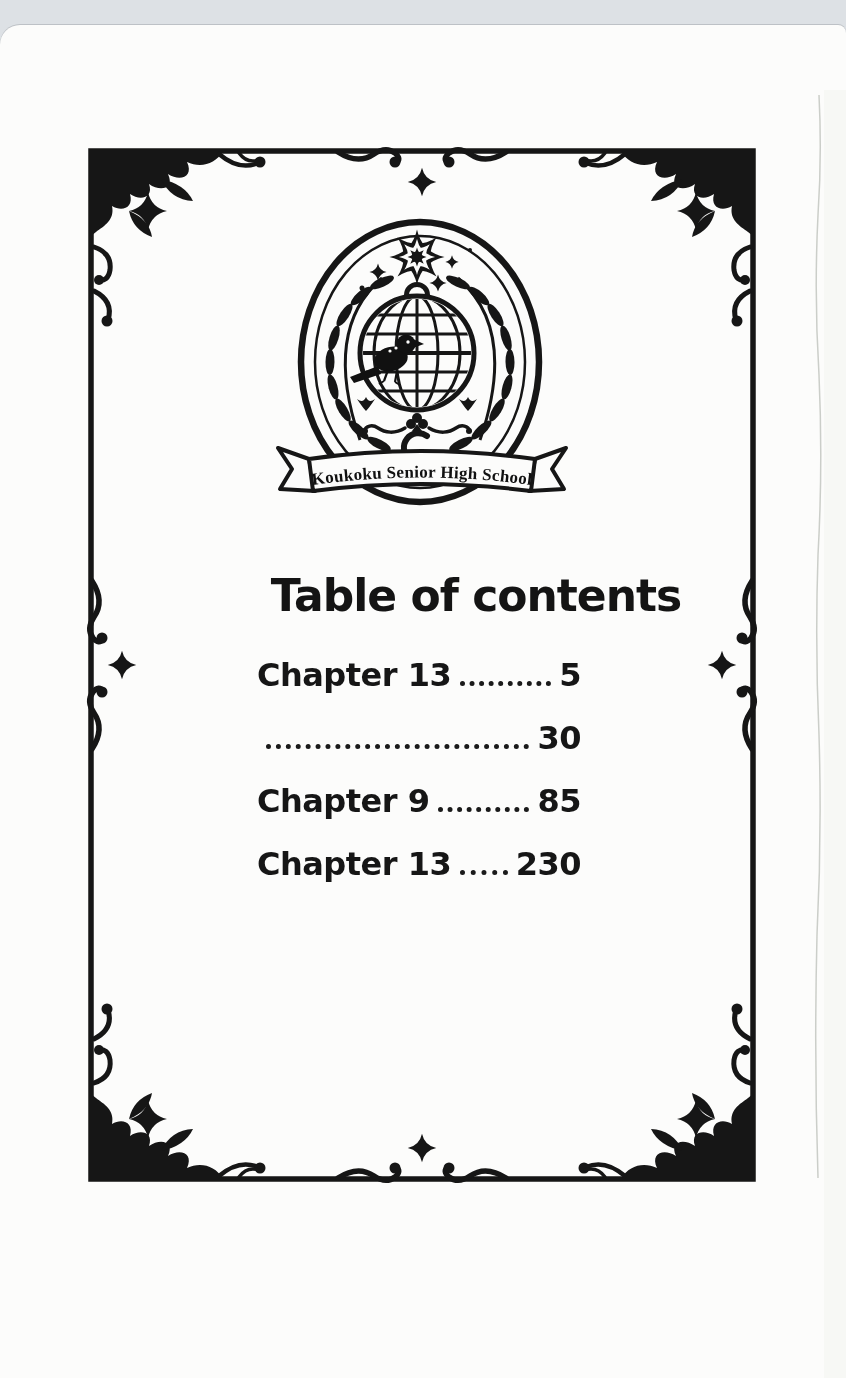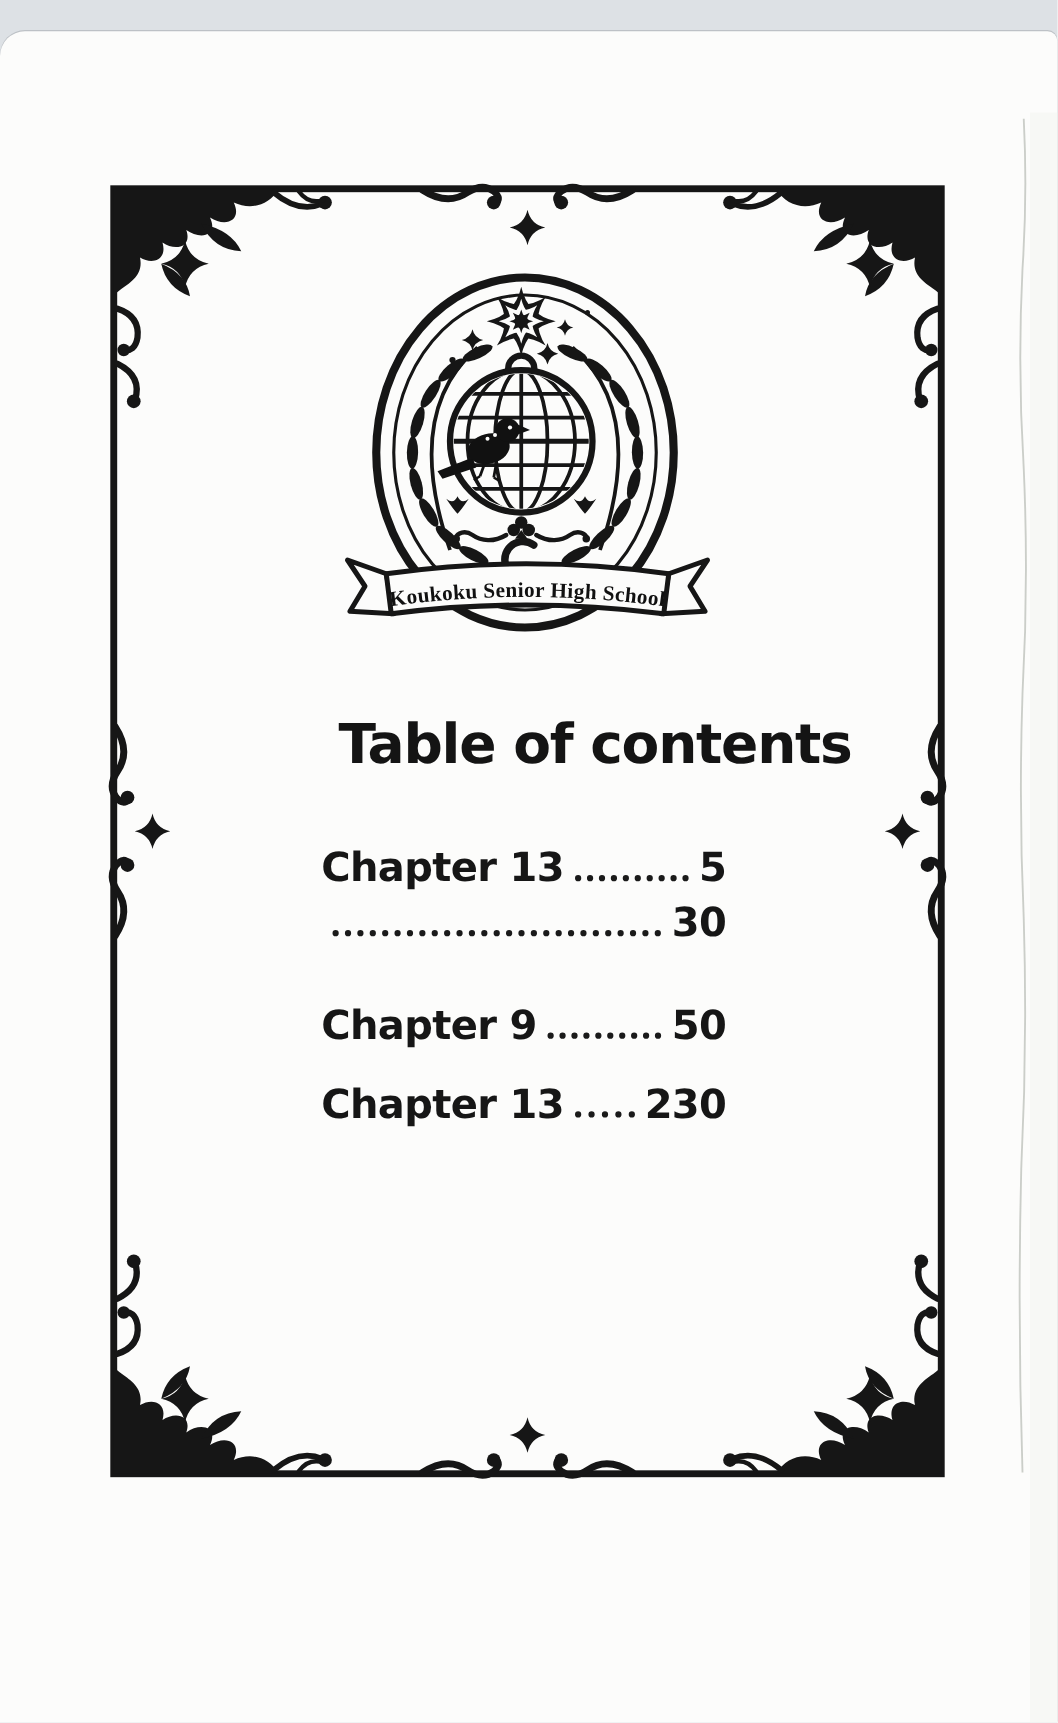--- a/index.html
+++ b/index.html
@@ -23,21 +23,21 @@
     position:absolute;left:88px;width:776px;top:570px;
     text-align:center;font-size:44px;font-weight:bold;color:#141414;
     letter-spacing:-1px;
   }
   .toc-list{position:absolute;left:257px;top:656px;width:324px;}
   .toc-row{
     display:flex;align-items:baseline;height:40px;margin-bottom:23px;
     font-size:32px;font-weight:bold;color:#161616;letter-spacing:-0.5px;
     white-space:nowrap;
   }
-  .toc-label{flex:0 0 auto;margin-top:19px;}
+  .toc-label{flex:0 0 auto;}
   .dots{
     flex:1 1 auto;height:8px;margin:0 8px 0 9px;
     border-bottom:5px dotted #1a1a1a;min-width:40px;
   }
   .toc-page{flex:0 0 auto;}
 </style>
 </head>
 <body>
 
 <div class="page"></div>
@@ -197,20 +197,20 @@
     <span class="dots"></span>
     <span class="toc-page">5</span>
   </div>
   <div class="toc-row">
     <span class="dots"></span>
     <span class="toc-page">30</span>
   </div>
   <div class="toc-row">
     <span class="toc-label">Chapter 9</span>
     <span class="dots"></span>
-    <span class="toc-page">50</span>
+    <span class="toc-page">85</span>
   </div>
   <div class="toc-row">
     <span class="toc-label">Chapter 13</span>
     <span class="dots"></span>
     <span class="toc-page">230</span>
   </div>
 </div>
 
 </body></html>

